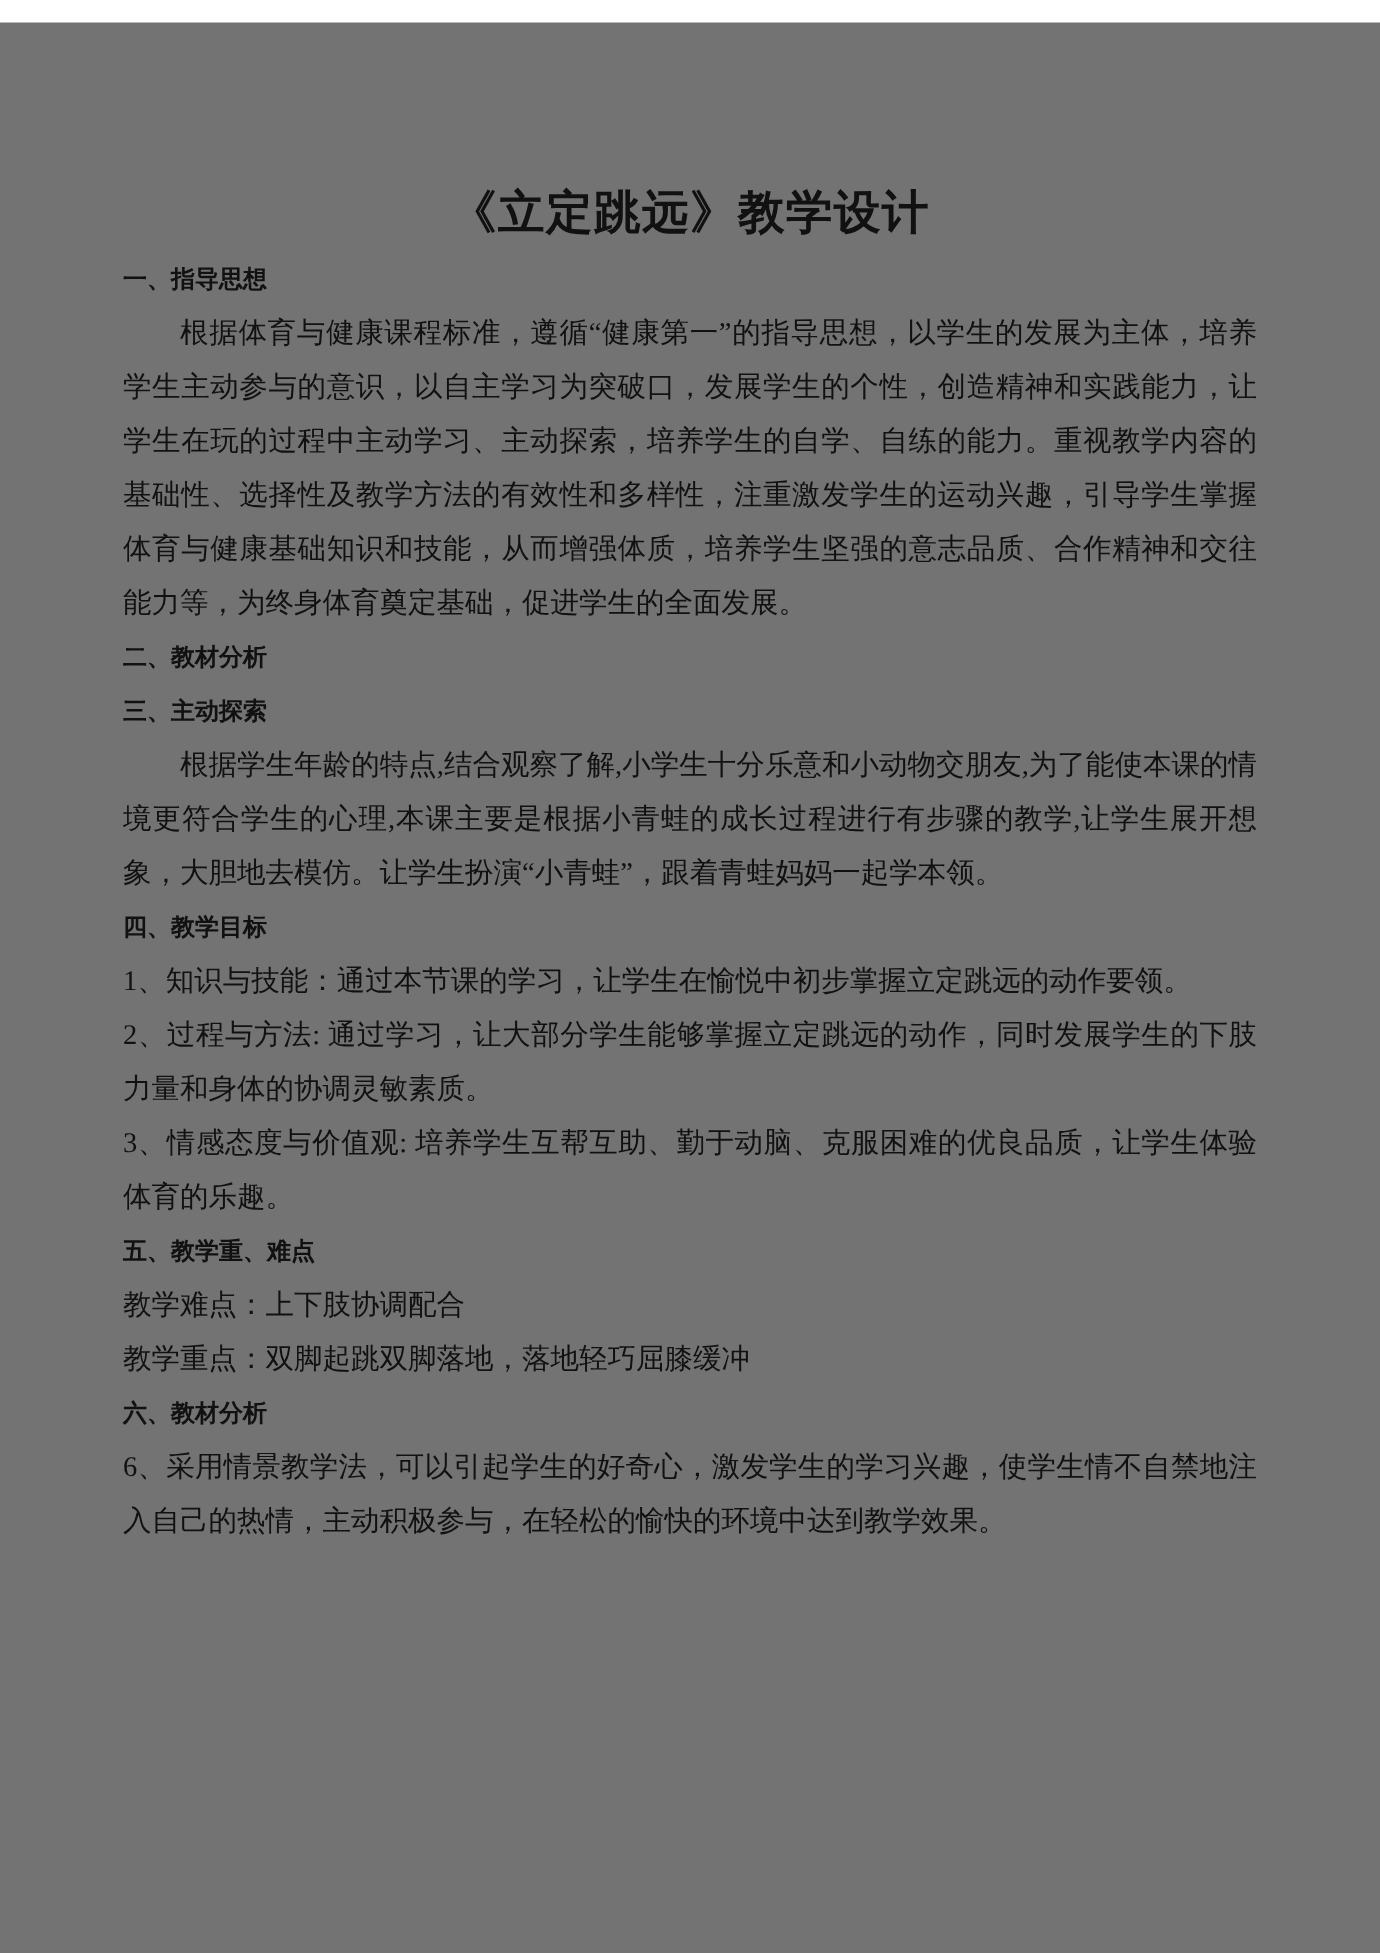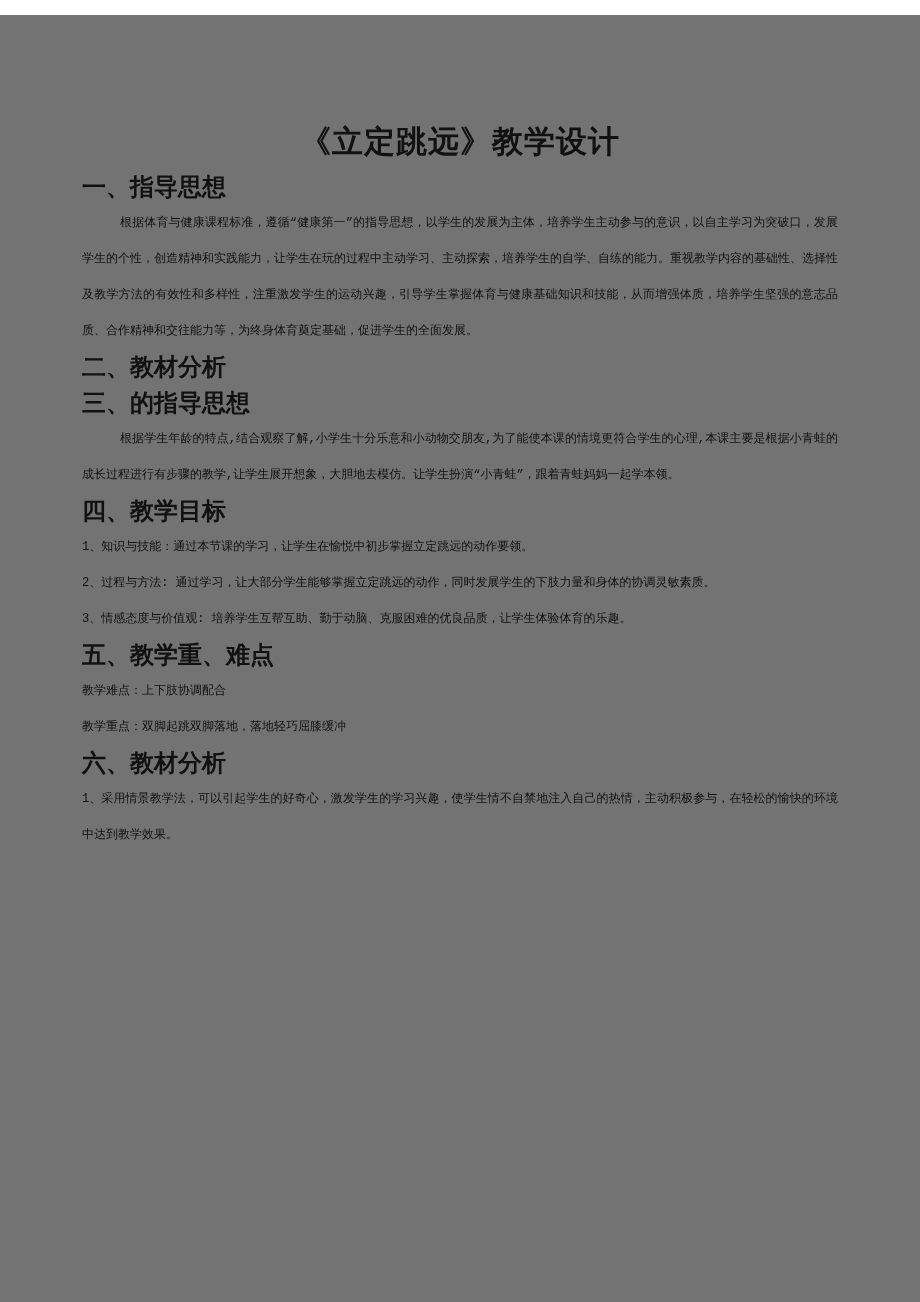--- a/index.html
+++ b/index.html
@@ -27,34 +27,33 @@
     text-align: center;
     letter-spacing: 1px;
     white-space: nowrap;
   }
   .doc-section {
     margin: 0;
     padding: 0;
   }
   .sec-heading {
     margin: 0;
-    font-size: 24px;
+    font-size: 16px;
     line-height: 36px;
     font-weight: 700;
     text-align: left;
   }
   .para {
     margin: 0;
-    font-size: 12px;
+    font-size: 19px;
     line-height: 36px;
     text-align: justify;
     text-justify: inter-character;
     word-break: break-all;
     overflow-wrap: anywhere;
-    font-family: Liberation Mono, monospace;
   }
   .para.indent {
     text-indent: 38px;
   }
 </style>
 </head>
 <body>
 
 <main class="page">
 
@@ -63,35 +62,35 @@
   <section class="doc-section">
     <h2 class="sec-heading">一、指导思想</h2>
     <p class="para indent">根据体育与健康课程标准，遵循“健康第一”的指导思想，以学生的发展为主体，培养学生主动参与的意识，以自主学习为突破口，发展学生的个性，创造精神和实践能力，让学生在玩的过程中主动学习、主动探索，培养学生的自学、自练的能力。重视教学内容的基础性、选择性及教学方法的有效性和多样性，注重激发学生的运动兴趣，引导学生掌握体育与健康基础知识和技能，从而增强体质，培养学生坚强的意志品质、合作精神和交往能力等，为终身体育奠定基础，促进学生的全面发展。</p>
   </section>
 
   <section class="doc-section">
     <h2 class="sec-heading">二、教材分析</h2>
   </section>
 
   <section class="doc-section">
-    <h2 class="sec-heading">三、的指导思想</h2>
+    <h2 class="sec-heading">三、主动探索</h2>
     <p class="para indent">根据学生年龄的特点,结合观察了解,小学生十分乐意和小动物交朋友,为了能使本课的情境更符合学生的心理,本课主要是根据小青蛙的成长过程进行有步骤的教学,让学生展开想象，大胆地去模仿。让学生扮演“小青蛙”，跟着青蛙妈妈一起学本领。</p>
   </section>
 
   <section class="doc-section">
     <h2 class="sec-heading">四、教学目标</h2>
     <p class="para">1、知识与技能：通过本节课的学习，让学生在愉悦中初步掌握立定跳远的动作要领。</p>
     <p class="para">2、过程与方法: 通过学习，让大部分学生能够掌握立定跳远的动作，同时发展学生的下肢力量和身体的协调灵敏素质。</p>
     <p class="para">3、情感态度与价值观: 培养学生互帮互助、勤于动脑、克服困难的优良品质，让学生体验体育的乐趣。</p>
   </section>
 
   <section class="doc-section">
     <h2 class="sec-heading">五、教学重、难点</h2>
     <p class="para">教学难点：上下肢协调配合</p>
     <p class="para">教学重点：双脚起跳双脚落地，落地轻巧屈膝缓冲</p>
   </section>
 
   <section class="doc-section">
     <h2 class="sec-heading">六、教材分析</h2>
-    <p class="para">1、采用情景教学法，可以引起学生的好奇心，激发学生的学习兴趣，使学生情不自禁地注入自己的热情，主动积极参与，在轻松的愉快的环境中达到教学效果。</p>
+    <p class="para">6、采用情景教学法，可以引起学生的好奇心，激发学生的学习兴趣，使学生情不自禁地注入自己的热情，主动积极参与，在轻松的愉快的环境中达到教学效果。</p>
   </section>
 
 </main>
 
 </body></html>

